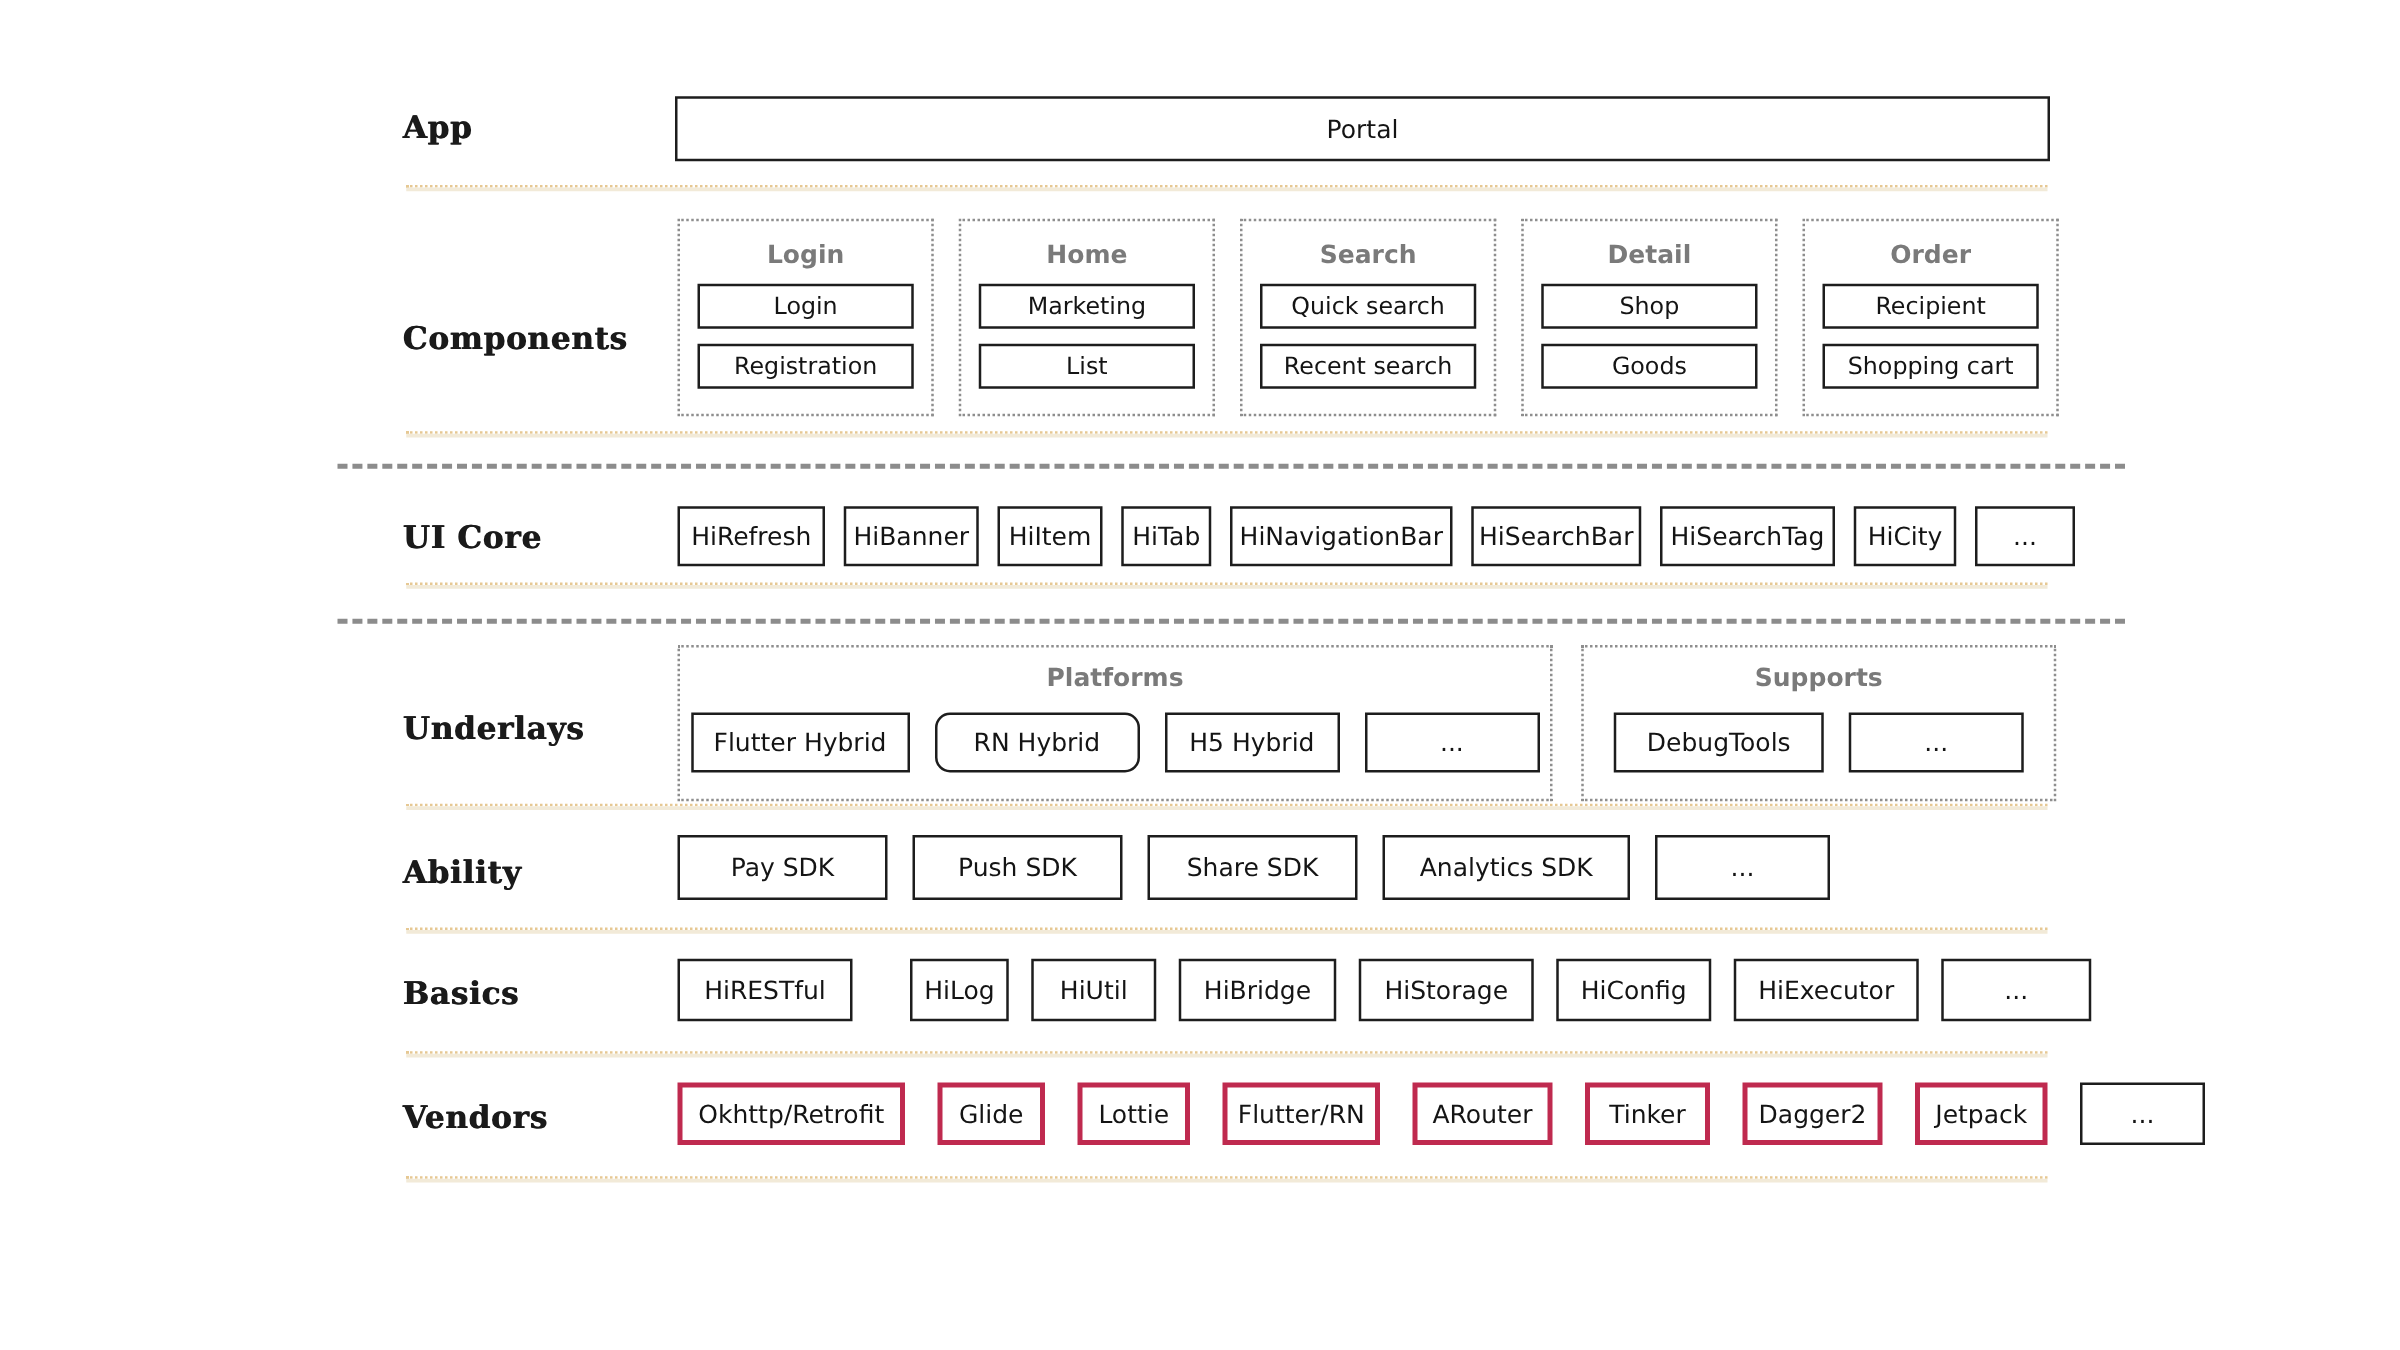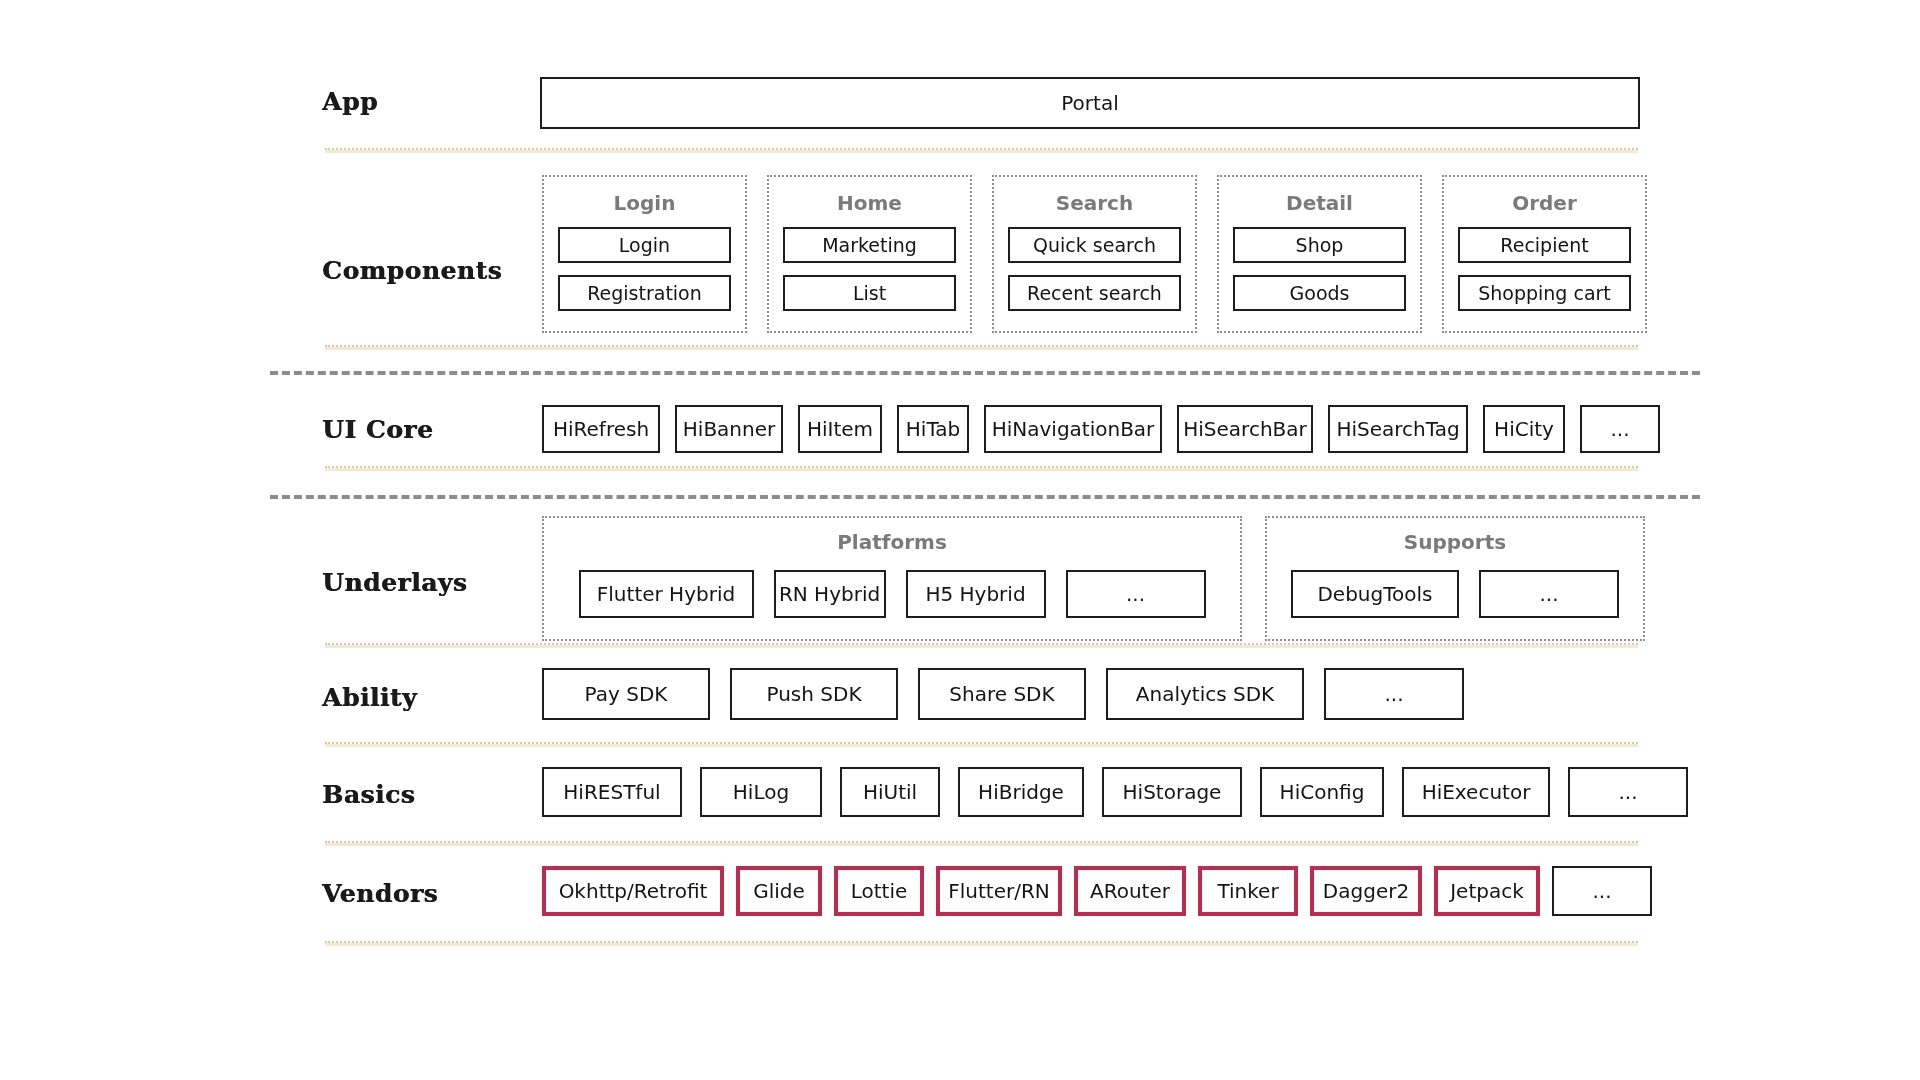--- a/index.html
+++ b/index.html
@@ -153,21 +153,21 @@
     display: flex;
     gap: 18px;
   }
   #basics-boxes .box { height: 50px; font-size: 20px; }
 
   
   #vendors-boxes {
     position: absolute;
     left: 542px; top: 866px;
     display: flex;
-    gap: 12px;
+    gap: 26px;
   }
   #vendors-boxes .box { height: 50px; font-size: 20px; }
 
   
   #framework-box {
     position: absolute;
     left: 325px; top: 968px;
     width: 1313px; height: 50px;
     font-size: 20px;
     border: 2.5px solid #1d1d1d;
@@ -230,21 +230,21 @@
 
   <div class="sep-thin" style="left:325px; top:466px; width:1313px;"></div>
   <div class="sep-dashed" style="left:270px; top:495px; width:1430px;"></div>
 
   <div class="row-label" style="top:568px;">Underlays</div>
   <div id="underlays-groups">
       <div class="group under-group" style="width: 700px;">
         <div class="group-title">Platforms</div>
         <div class="inner-row">
           <div class="box" style="width: 175px;">Flutter Hybrid</div>
-          <div class="box" style="width: 112px;">RN Hybrid</div>
+          <div class="box" style="width: 164px; border-radius: 12px;">RN Hybrid</div>
           <div class="box" style="width: 140px;">H5 Hybrid</div>
           <div class="box" style="width: 140px;">...</div>
         </div>
       </div>
       <div class="group under-group" style="width: 380px;">
         <div class="group-title">Supports</div>
         <div class="inner-row">
           <div class="box" style="width: 168px;">DebugTools</div>
           <div class="box" style="width: 140px;">...</div>
         </div>
@@ -260,21 +260,21 @@
       <div class="box" style="width: 168px;">Share SDK</div>
       <div class="box" style="width: 198px;">Analytics SDK</div>
       <div class="box" style="width: 140px;">...</div>
     </div>
 
   <div class="sep-thin" style="left:325px; top:742px; width:1313px;"></div>
 
   <div class="row-label" style="top:780px;">Basics</div>
   <div id="basics-boxes">
       <div class="box" style="width: 140px;">HiRESTful</div>
-      <div class="box" style="width: 122px;">HiLog</div>
+      <div class="box" style="width: 79px; margin-left: 28px;">HiLog</div>
       <div class="box" style="width: 100px;">HiUtil</div>
       <div class="box" style="width: 126px;">HiBridge</div>
       <div class="box" style="width: 140px;">HiStorage</div>
       <div class="box" style="width: 124px;">HiConfig</div>
       <div class="box" style="width: 148px;">HiExecutor</div>
       <div class="box" style="width: 120px;">...</div>
     </div>
 
   <div class="sep-thin" style="left:325px; top:841px; width:1313px;"></div>
 

